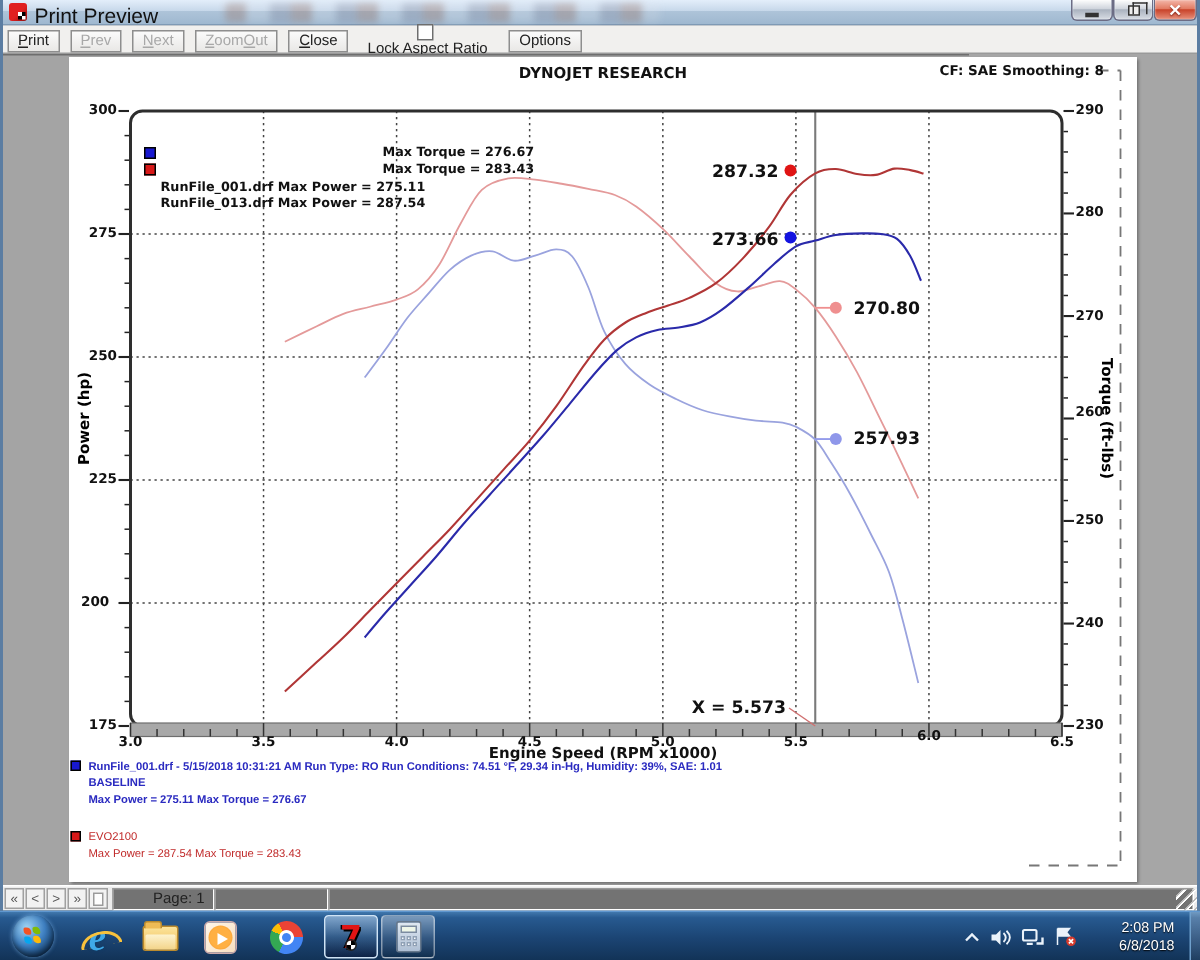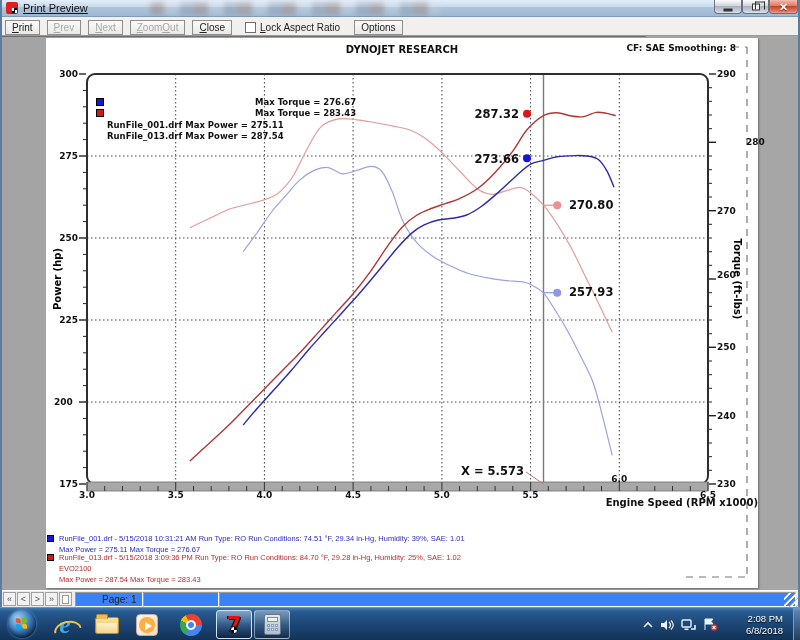--- a/index.html
+++ b/index.html
@@ -11,21 +11,21 @@
   #win { position:absolute; left:0; top:0; width:800px; height:607px;
     border-left:2px solid #5b7da2; border-right:2px solid #5b7da2;
     background:#a6a6a6; }
   #titlebar { position:relative; height:17px;
     background:linear-gradient(180deg,#e3eefa 0%,#c7d8ea 45%,#aec4d9 46%,#9fb8d0 100%);
     border-bottom:1px solid #7f9ab5; }
   #title-icon { position:absolute; left:4px; top:2px; width:12px; height:12px;
     background:linear-gradient(135deg,#e02020 55%,#8c0f0f); border-radius:2px; }
   #title-icon:after { content:""; position:absolute; right:1px; bottom:1px; width:5px; height:5px;
     background:conic-gradient(#000 0 25%,#fff 0 50%,#000 0 75%,#fff 0); }
-  #title-text { position:absolute; left:21px; top:2px; font-size:11px; color:#111;text-decoration:underline; }
+  #title-text { position:absolute; left:21px; top:2px; font-size:14px; color:#111; }
   #ghost-caption { position:absolute; left:148px; top:2px; width:290px; height:13px;
     background:repeating-linear-gradient(90deg, rgba(150,110,95,.45) 0 14px, rgba(225,228,235,.25) 14px 30px, rgba(120,120,140,.35) 30px 44px);
     filter:blur(2.5px); border-radius:3px; opacity:.75; }
   .capbtn { position:absolute; top:0; height:14px; border:1px solid #6c6c84; border-top:none;
     border-radius:0 0 4px 4px; background:linear-gradient(180deg,#fdfdfd,#cfd4dc 45%,#aab2bf 50%,#d8dde4);
     box-shadow:inset 0 0 1px #fff; }
   #btn-min { left:712px; width:28px; }
   #btn-restore { left:740px; width:27px; }
   #btn-close { left:767px; width:29px;
     background:linear-gradient(180deg,#f3b6a8,#e27a62 45%,#c8432a 50%,#e8917c); }
@@ -37,21 +37,21 @@
   #glyph-close { color:#fff; font-size:11px; font-weight:bold; text-shadow:0 1px 1px #7a1d10; }
 
   
   #toolbar { position:relative; height:19px; background:#f1f0ee; border-bottom:1px solid #9a9a9a;
     padding:2px 0 0 3px; display:flex; align-items:center; }
   .tbtn { height:15px; margin-right:7px; padding:0 6px; font-size:10px; color:#222;
     background:linear-gradient(180deg,#fbfbfb,#e9e8e6); border:1px solid #8e8e8e;
     display:flex; align-items:center; justify-content:center; }
   .tbtn.disabled { color:#a8a8a8; }
   .tbtn u { text-decoration:underline; }
-  #chk-wrap { display:flex; align-items:center; margin-left:6px; margin-right:14px; }
+  #chk-wrap { display:flex; align-items:center; margin-left:6px; margin-right:14px;flex-direction:column; }
   #chk-box { width:11px; height:11px; background:#fff; border:1px solid #6e6e6e; margin-right:4px; }
   #chk-label { font-size:10px; color:#222; }
   #chk-label u { text-decoration:underline; }
 
   
   #preview { position:absolute; left:0; top:36px; width:644px; height:554px; background:#a4a4a4;
     border-top:1px solid #6e6e6e; }
   #page { position:absolute; left:44px; top:1px; width:712px; height:550px; background:#fff;
     box-shadow:1px 1px 2px rgba(0,0,0,.35); }
   #chart-svg { position:absolute; left:0; top:0; }
@@ -62,40 +62,40 @@
   #hdr2 { left:0; right:0; top:19px; text-align:center; font-size:10px; }
   #cfnote { right:22px; top:5px; font-size:9px; }
   .legend-row { position:absolute; left:50px; display:flex; align-items:center; }
   .legend-swatch { width:8px; height:8px; border:1px solid #000; margin-right:3px; }
   .legend-row .t1 { font-size:8.5px; font-weight:bold; width:148px;margin-top:46px; }
   .legend-row .t2 { font-size:8.5px; font-weight:bold; }
   .callout { font-size:11.5px; }
   #cursor-label { font-size:11.5px; }
   .tick-label { position:absolute; color:#111; font-family:"DejaVu Sans", sans-serif;
     font-weight:bold; font-size:9px; white-space:nowrap; }
-  #xlabel { left:0; right:0; top:459px; text-align:right; font-size:10px; }
+  #xlabel { left:0; right:0; top:459px; text-align:center; font-size:10px; }
   .axis-title { position:absolute; font-size:10px; font-weight:bold;
     font-family:"DejaVu Sans", sans-serif; white-space:nowrap; }
   #ylabel-left  { left:11px;  top:241px; transform:translate(-50%,-50%) rotate(-90deg); }
   #ylabel-right { left:691px; top:241px; transform:translate(-50%,-50%) rotate(90deg); }
 
   .run-block { position:absolute; left:1px; font-size:7.5px; line-height:11px; }
   .run-block .sw { position:absolute; left:0; top:2px; width:7px; height:7px; border:1px solid #000; }
   .run-block .lines { margin-left:12px; }
-  #run1 { top:495px; color:#2a2ac0; }
+  #run1 { top:467px; color:#2a2ac0;font-weight:bold; }
   #run2 { top:514px; color:#c02a2a; }
 
   
   #statusbar { position:absolute; left:0; top:590px; width:796px; height:17px; background:#ececec;
     border-top:1px solid #fff; display:flex; align-items:center; }
   .navbtn { width:13px; height:14px; margin-left:1px; background:#f2f2f2; border:1px solid #a0a0a0;
     font-size:9px; color:#555; display:flex; align-items:center; justify-content:center; }
   #nav-doc { position:relative; }
   #nav-doc .pg { width:7px; height:9px; background:#fdfdfd; border:1px solid #9a9a9a; }
-  .spanel { height:15px; border:1px solid; border-color:#9a9a9a #fff #fff #9a9a9a; background:#3b82f6;
+  .spanel { height:15px; border:1px solid; border-color:#9a9a9a #fff #fff #9a9a9a; background:#737373;
     display:flex; align-items:center; }
   #panel-page { width:68px; margin-left:3px; padding-left:26px; font-size:10px; color:#222; }
   #panel-b { width:76px; }
   #panel-c { flex:1; margin-right:2px; }
   #grip { position:absolute; right:0; bottom:0; width:14px; height:14px;
     background:repeating-linear-gradient(135deg,transparent 0 3px,#bbb 3px 4px,#fff 4px 5px); }
 
   
   #taskbar { position:absolute; left:0; top:607px; width:800px; height:33px;
     background:linear-gradient(180deg,#4178ad 0%,#275a90 12%,#1b4473 55%,#123357 100%);
@@ -370,47 +370,47 @@
         <div class="ctext bold" id="cursor-label" style="right:234px; top:426px;">X = 5.573</div>
 
         <div class="ctext bold" id="xlabel">Engine Speed (RPM x1000)</div>
         <div class="axis-title" id="ylabel-left">Power (hp)</div>
         <div class="axis-title" id="ylabel-right">Torque (ft-lbs)</div>
 
         <div class="run-block" id="run1" style="color: rgb(42, 42, 192);">
           <span class="sw" id="sw-run-0" style="background: rgb(24, 24, 208);"></span>
           <div class="lines">
             <div>RunFile_001.drf - 5/15/2018 10:31:21 AM  Run Type: RO  Run Conditions: 74.51 °F, 29.34 in-Hg,  Humidity:  39%, SAE: 1.01</div>
+            <div>BASELINE</div>
             <div>Max Power = 275.11  Max Torque = 276.67</div>
           </div>
         </div>
         <div class="run-block" id="run2" style="color: rgb(192, 42, 42);">
           <span class="sw" id="sw-run-1" style="background: rgb(216, 24, 24);"></span>
           <div class="lines">
-            <div>RunFile_013.drf - 5/15/2018 3:09:36 PM  Run Type: RO  Run Conditions: 84.70 °F, 29.28 in-Hg,  Humidity:  25%, SAE: 1.02</div>
             <div>EVO2100</div>
             <div>Max Power = 287.54  Max Torque = 283.43</div>
           </div>
         </div>
       <div class="tick-label" style="left: 31px; top: 452px; width: 20px; text-align: center;">3.0</div>
           <div class="tick-label" style="left: 119.714px; top: 452px; width: 20px; text-align: center;">3.5</div>
           <div class="tick-label" style="left: 208.429px; top: 452px; width: 20px; text-align: center;">4.0</div>
           <div class="tick-label" style="left: 297.143px; top: 452px; width: 20px; text-align: center;">4.5</div>
           <div class="tick-label" style="left: 385.857px; top: 452px; width: 20px; text-align: center;">5.0</div>
           <div class="tick-label" style="left: 474.571px; top: 452px; width: 20px; text-align: center;">5.5</div>
-          <div class="tick-label" style="left: 563.286px; top: 436px; width: 20px; text-align: center;">6.0</div>
+          <div class="tick-label" style="left: 563.286px; top: 448px; width: 20px; text-align: center;">6.0</div>
           <div class="tick-label" style="left: 652px; top: 452px; width: 20px; text-align: center;">6.5</div>
           <div class="tick-label" style="left: 8px; width: 24px; text-align: right; top: 31px;">300</div>
           <div class="tick-label" style="left: 8px; width: 24px; text-align: right; top: 113px;">275</div>
           <div class="tick-label" style="left: 8px; width: 24px; text-align: right; top: 195px;">250</div>
           <div class="tick-label" style="left: 8px; width: 24px; text-align: right; top: 277px;">225</div>
           <div class="tick-label" style="left: 8px; width: 24px; top: 359px;">200</div>
           <div class="tick-label" style="left: 8px; width: 24px; text-align: right; top: 441px;">175</div>
           <div class="tick-label" style="left: 671px; width: 24px; top: 31px;">290</div>
-          <div class="tick-label" style="left: 700px; width: 24px; top: 99.3333px;">280</div>
+          <div class="tick-label" style="left: 671px; width: 24px; top: 99.3333px;">280</div>
           <div class="tick-label" style="left: 671px; width: 24px; top: 167.667px;">270</div>
           <div class="tick-label" style="left: 671px; width: 24px; top: 232px;">260</div>
           <div class="tick-label" style="left: 671px; width: 24px; top: 304.333px;">250</div>
           <div class="tick-label" style="left: 671px; width: 24px; top: 372.667px;">240</div>
           <div class="tick-label" style="left: 671px; width: 24px; top: 441px;">230</div>
         </div>
     </div>
 
     <div id="statusbar">
       <div class="navbtn">«</div>

